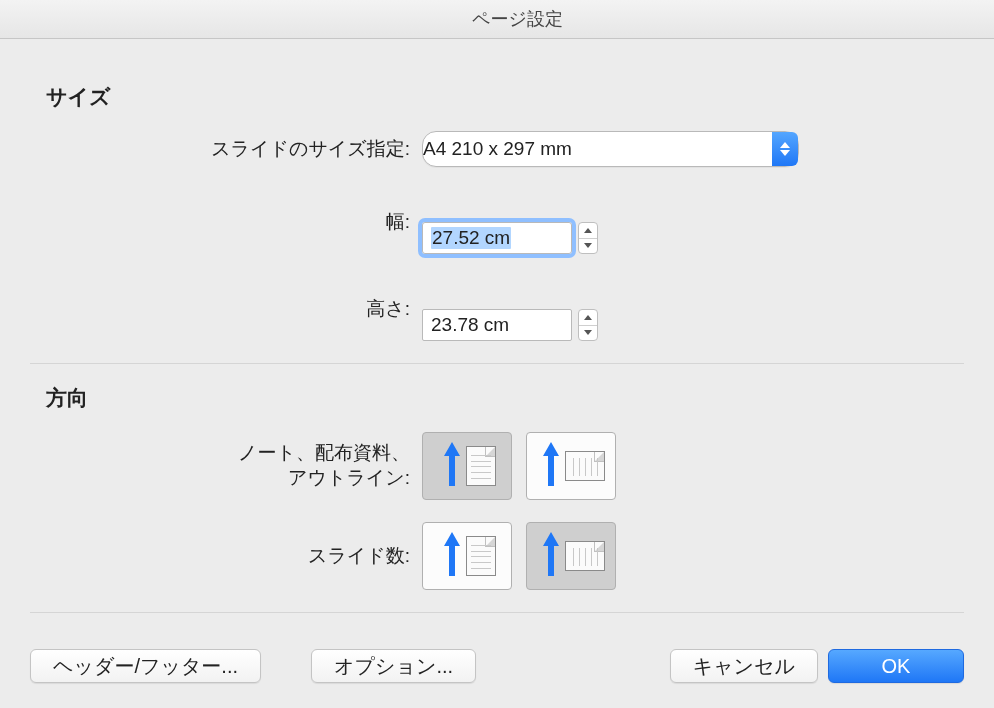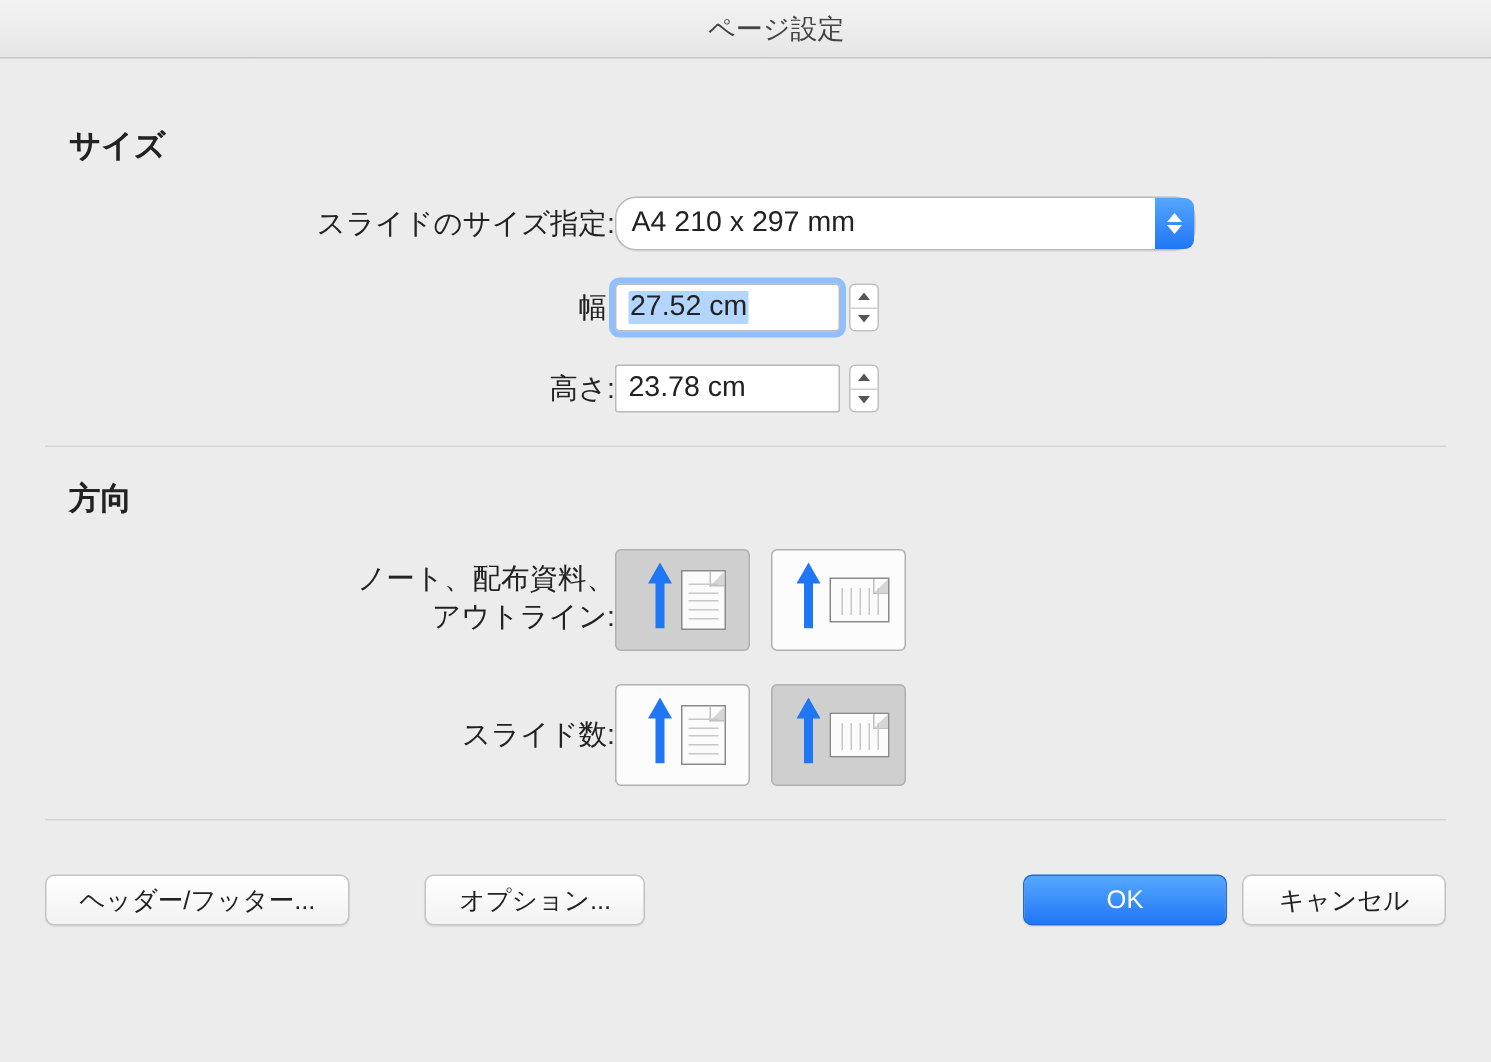--- a/index.html
+++ b/index.html
@@ -32,35 +32,35 @@
     margin: 20px 0 20px 16px;
   }
   .row {
     display: flex;
     align-items: center;
     margin-bottom: 22px;
   }
   .label {
     width: 380px;
     text-align: right;
+    padding-right: 12px;
     font-size: 19px;
   }
   .label.multi {
     line-height: 1.3;
   }
   .select {
     position: relative;
     width: 375px;
     height: 34px;
     background: #fff;
     border: 1px solid #b9b9b9;
     border-radius: 14px;
     display: flex;
     align-items: center;
-    padding-left: 10px;
     box-shadow: 0 1px 0 rgba(0,0,0,0.04);
   }
   .select .val {
     font-size: 19px;
   }
   .select .arrows {
     position: absolute;
     right: 0;
     top: 0;
     bottom: 0;
@@ -70,20 +70,21 @@
     display: flex;
     flex-direction: column;
     align-items: center;
     justify-content: center;
     gap: 2px;
   }
   .select .arrows svg { display:block; }
   .numfield-wrap {
     display: flex;
     gap: 6px;
+    margin-top: 33px;
   }
   .numfield {
     width: 132px;
     height: 30px;
     border: 1px solid #b9b9b9;
     border-radius: 2px;
     background: #fff;
     padding: 0 8px;
     font-size: 19px;
     display: flex;
@@ -198,21 +199,21 @@
     align-items: center;
   }
   .footer .spacer { flex: 1; }
   .btn {
     height: 32px;
     min-width: 90px;
     padding: 0 22px;
     border: 1px solid #c4c4c4;
     border-radius: 6px;
     background: linear-gradient(#ffffff,#f2f2f2);
-    font-size: 17px;
+    font-size: 20px;
     color: #222;
     display: inline-flex;
     align-items: center;
     justify-content: center;
     box-shadow: 0 1px 1px rgba(0,0,0,0.08);
   }
   .btn.primary {
     background: linear-gradient(#56a8ff,#1f77f6);
     border: 1px solid #1f6ae0;
     color: #fff;
@@ -379,19 +380,19 @@
 
 <div class="footer">
   <div class="btn">
       <span>ヘッダー/フッター...</span>
     </div>
   <div style="width:30px"></div>
   <div class="btn">
       <span>オプション...</span>
     </div>
   <div class="spacer"></div>
+  <div class="btn">
+      <span>キャンセル</span>
+    </div>
   <div class="btn primary">
       <span>OK</span>
     </div>
-  <div class="btn">
-      <span>キャンセル</span>
-    </div>
 </div>
 
 </body></html>

